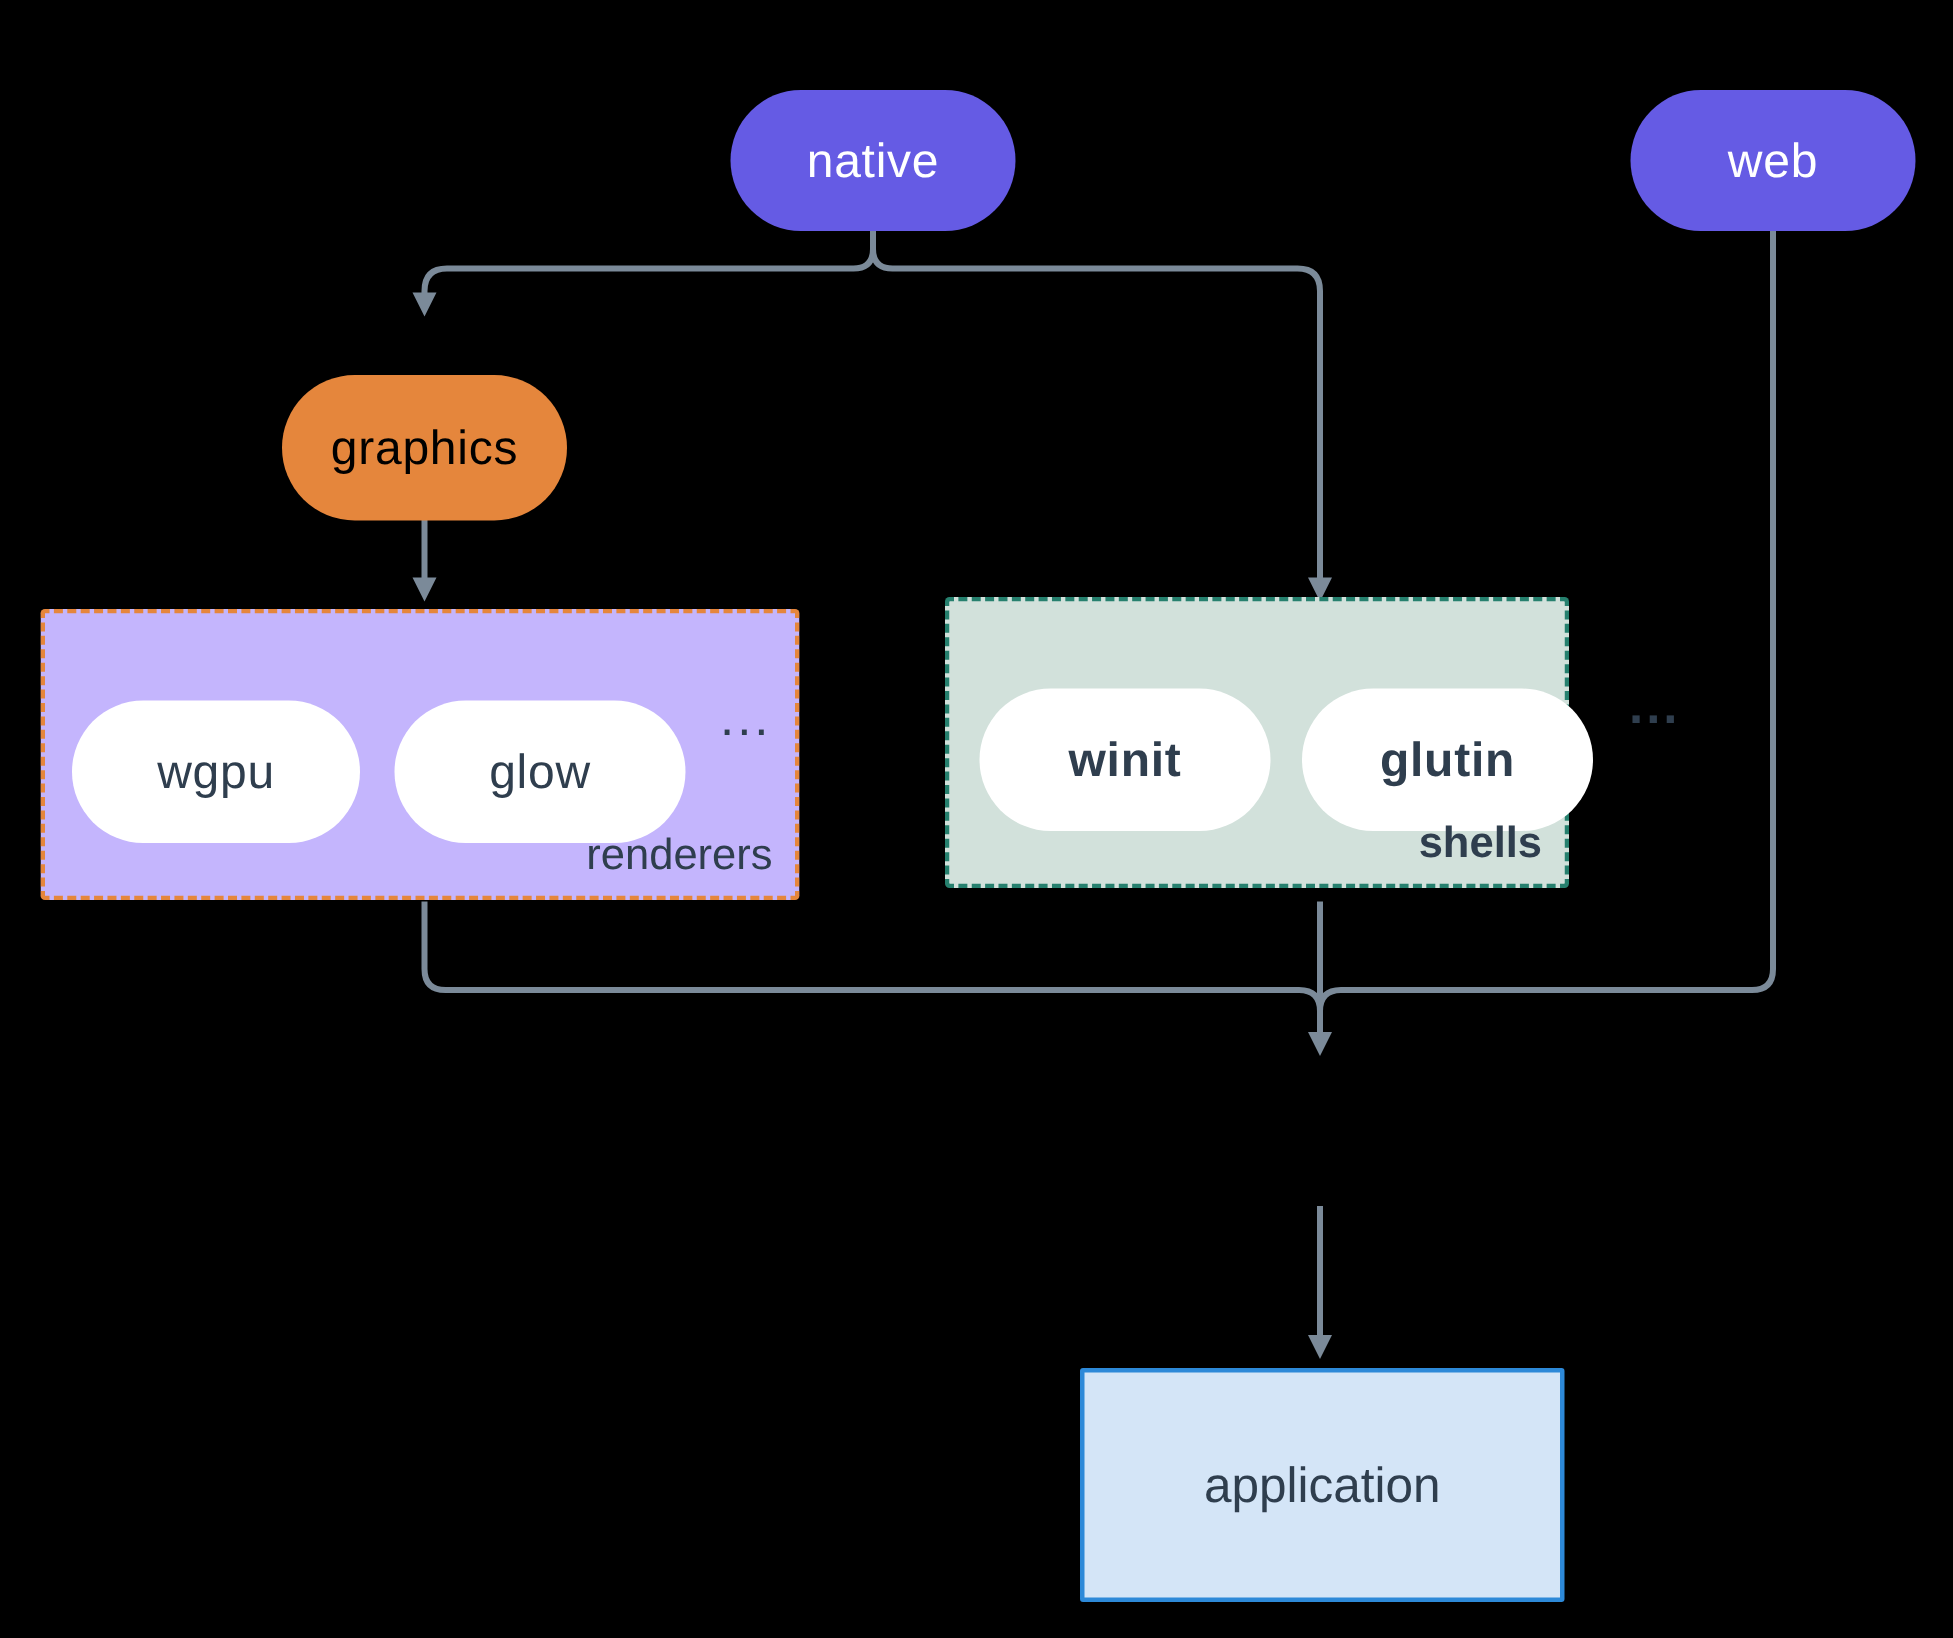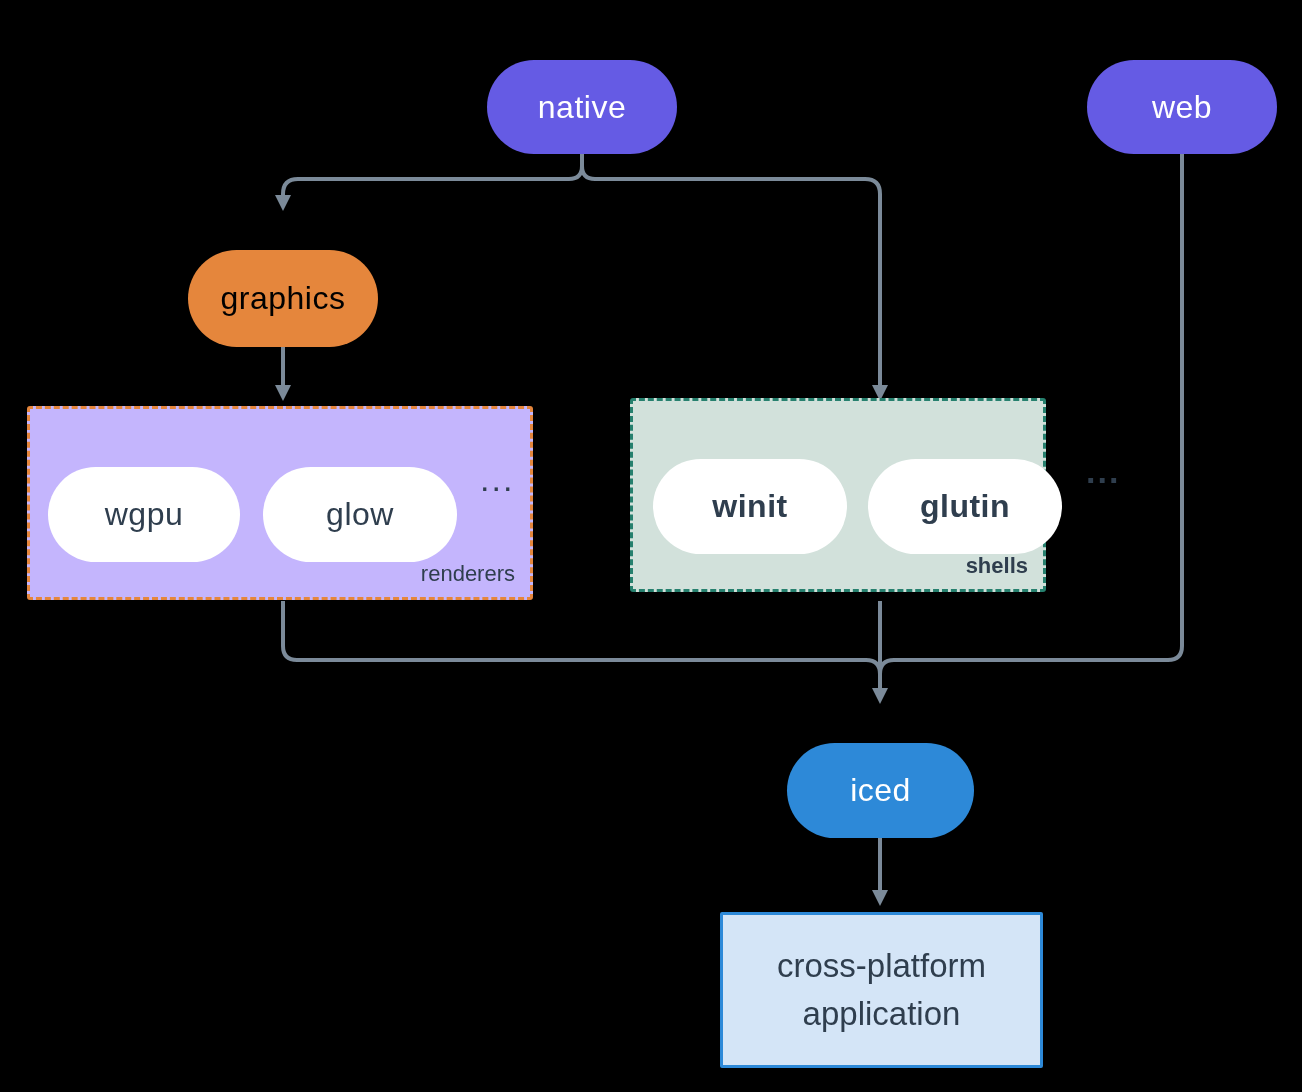--- a/index.html
+++ b/index.html
@@ -22,21 +22,21 @@
     position:absolute;border:3px dashed;border-radius:3px;box-sizing:border-box;
   }
   .group-renderers{background:#c4b5fd;border-color:#e5863c;}
   .group-shells{background:#d2e1db;border-color:#26806e;}
   .group .pill{height:95px;}
   .ellipsis{
     position:absolute;top:23px;height:95px;display:flex;align-items:center;
     color:#2f3e4e;font-size:34px;letter-spacing:2px;
   }
   .group-label{
-    position:absolute;right:15px;bottom:10px;color:#2f3e4e;font-size:22px;text-align:right;
+    position:absolute;right:15px;bottom:10px;color:#2f3e4e;font-size:29px;text-align:right;
   }
   .app-box{
     position:absolute;left:720px;top:912px;width:323px;height:156px;
     background:#d4e5f7;border:3px solid #2d89d8;border-radius:2px;box-sizing:border-box;
     display:flex;flex-direction:column;align-items:center;justify-content:center;
     color:#2f3e4e;font-size:33px;line-height:48px;text-align:center;
   }
 </style>
 </head>
 <body>
@@ -72,20 +72,18 @@
     <div class="group-label">renderers</div>
   </div>
 
   <div class="group group-shells" style="left:630px;top:398px;width:416px;height:194px;font-weight:bold;">
     <div class="pill pill-white" style="left:20px;top:23px;width:194px;">winit</div>
     <div class="pill pill-white" style="left:235px;top:23px;width:194px;">glutin</div>
     <div class="ellipsis" style="left:453px;">...</div>
     <div class="group-label">shells</div>
   </div>
 
-  <div class="pill node-iced" style="left:787px;top:708px;width:187px;height:95px;">iced</div>
 
   <div class="app-box">
-    <div>cross-platform</div>
     <div>application</div>
   </div>
 
 </div>
 
 </body></html>

